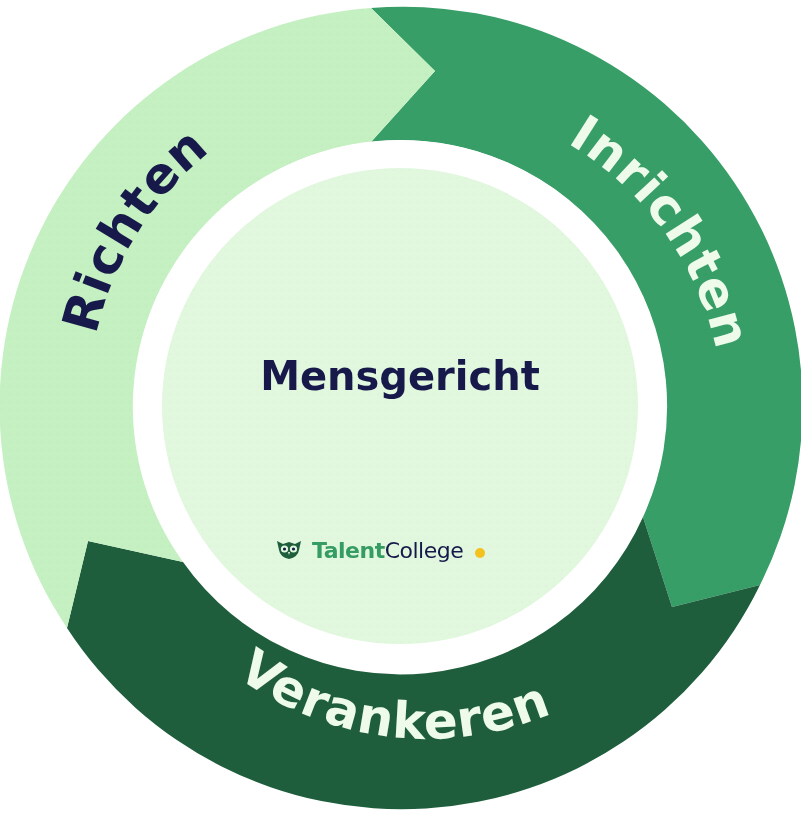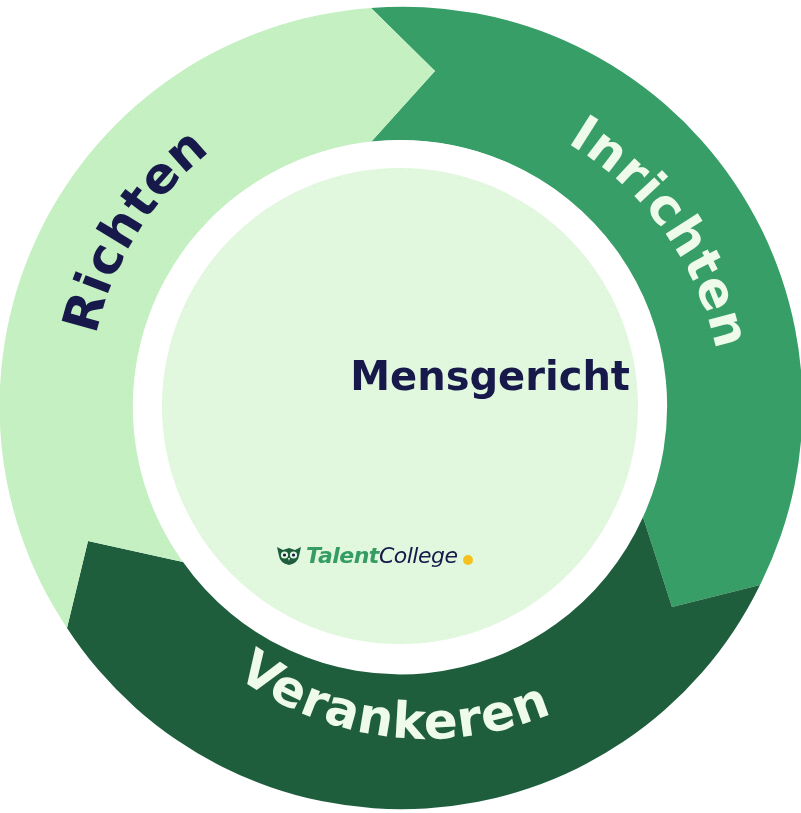--- a/index.html
+++ b/index.html
@@ -1,20 +1,20 @@
 <!DOCTYPE html>
 <html><head>
 <meta charset="utf-8">
 <style>
   html, body { margin: 0; padding: 0; background: #ffffff; }
   body { width: 801px; height: 813px; position: relative; overflow: hidden; font-family: "DejaVu Sans", sans-serif; }
   svg { position: absolute; left: 0; top: 0; }
   .seg-label { font-family: "DejaVu Sans", sans-serif; font-weight: bold; font-size: 50px; letter-spacing: 1px; }
-  .center-title { position: absolute; left: 170px; width: 460px; top: 348px; text-align: right; font-family: "DejaVu Sans", sans-serif; font-weight: bold; font-size: 40px; line-height: 56px; }
-  .logo { position: absolute; left: 276px; top: 538px; height: 34px; display: flex; align-items: center; gap: 4px; font-style: italic; }
+  .center-title { position: absolute; left: 170px; width: 460px; top: 348px; text-align: center; font-family: "DejaVu Sans", sans-serif; font-weight: bold; font-size: 40px; line-height: 56px; }
+  .logo { position: absolute; left: 276px; top: 538px; height: 34px; display: flex; align-items: flex-start; gap: 10px; }
   .logo-owl { width: 26px; height: 22px; }
   .logo-text { font-family: "DejaVu Sans", sans-serif; font-size: 22px; letter-spacing: -0.5px; }
   .logo-text .talent { font-weight: bold; }
   .logo-text .college { font-weight: normal; }
   .logo-dot { width: 10px; height: 10px; border-radius: 50%; display: inline-block; margin-left: 2px; margin-top: 10px; }
 </style>
 </head>
 <body>
 
 <svg width="801" height="813" viewBox="0 0 801 813">

